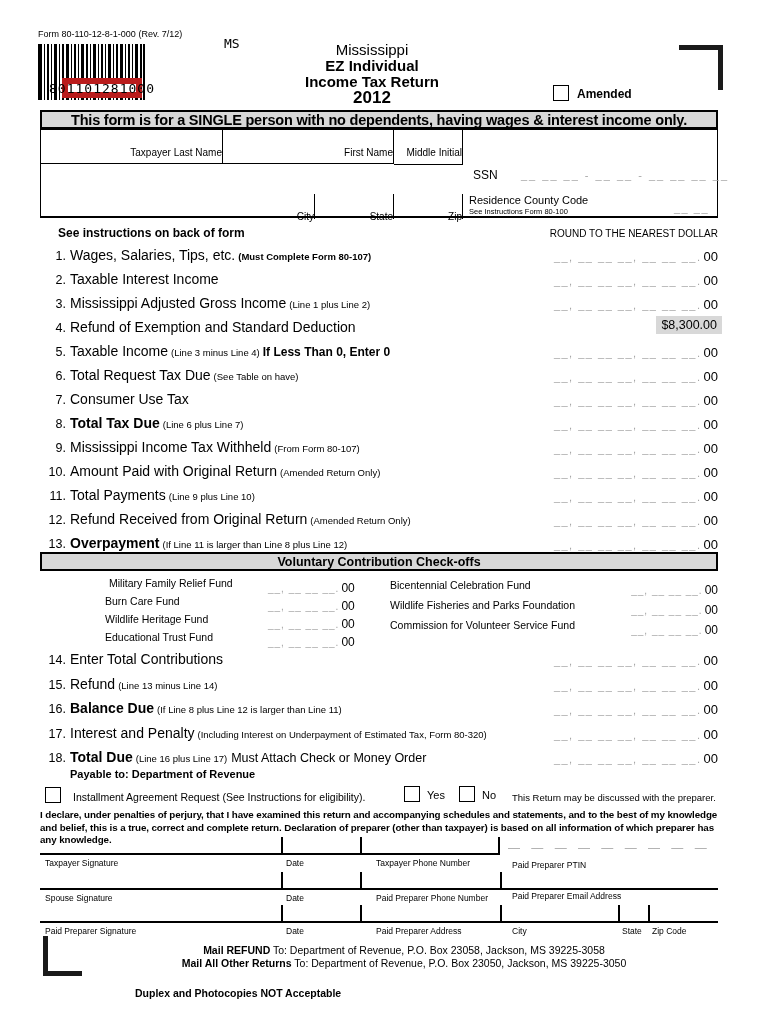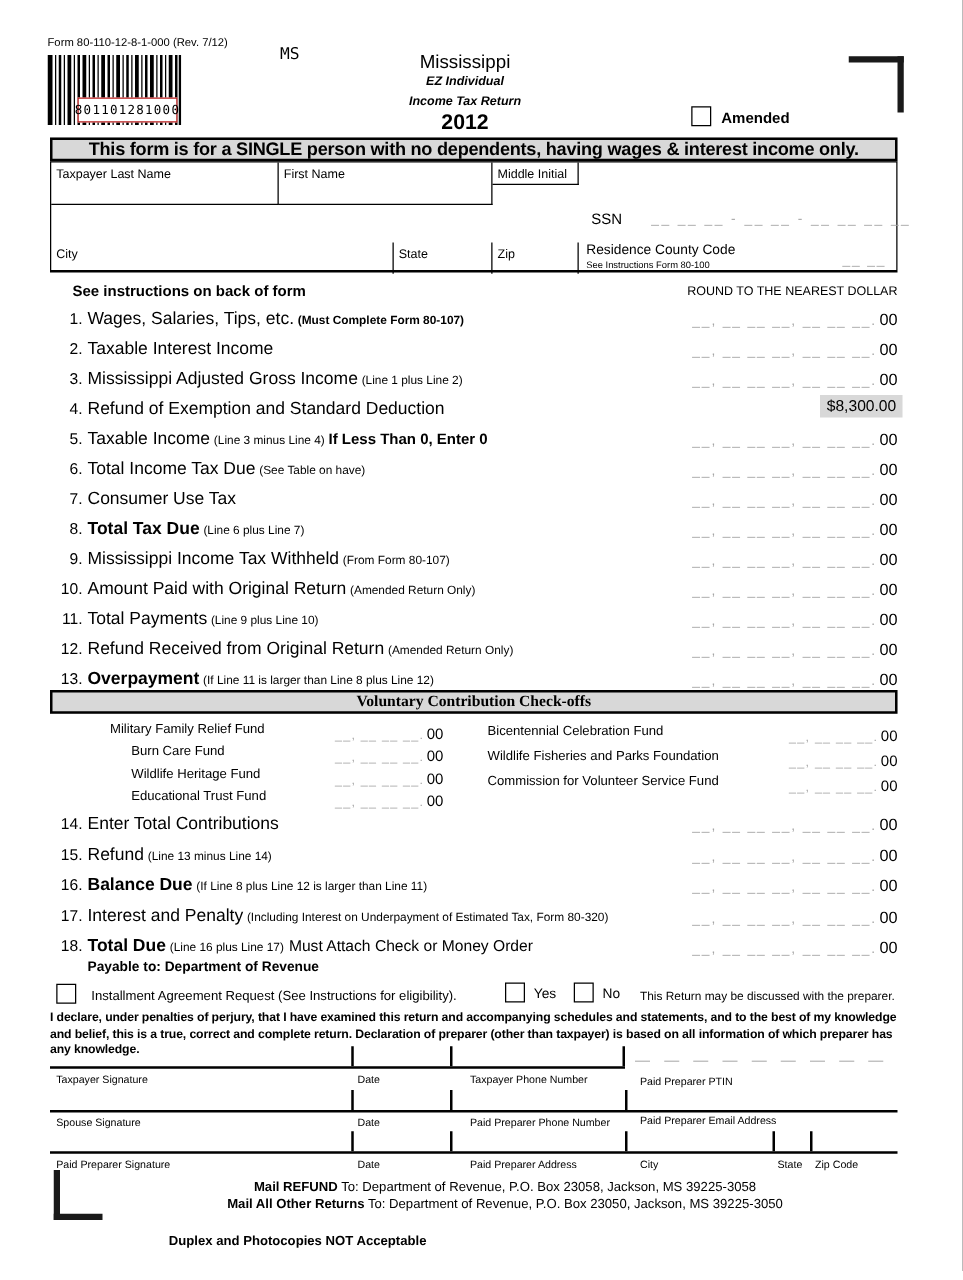--- a/index.html
+++ b/index.html
@@ -10,39 +10,39 @@
     margin:0 auto;
   }
   .abs { position:absolute; }
   .b { font-weight:bold; }
   .mono { font-family:"DejaVu Sans Mono", monospace; }
 
   
   .form-number { font-size:9px; }
   .barcode-wrap { width:107px; height:56px; }
   .digitbox { position:absolute; left:24px; top:34px; width:80px; height:20px; background:#fff;
-              border:1px solid #b91c1c; display:flex; align-items:center; justify-content:center;
-              font-size:10px; letter-spacing:1px; }
+              border:6px solid #b91c1c; display:flex; align-items:center; justify-content:center;
+              font-size:13px; letter-spacing:1px; }
   .title-block { width:220px; text-align:center; line-height:16px; }
   .title-1 { font-size:15px; }
-  .title-2, .title-3 { font-size:10px; font-weight:bold;font-style:italic; }
+  .title-2, .title-3 { font-size:15px; font-weight:bold; }
   .title-year { font-size:17px; font-weight:bold; }
   .checkbox { border:1.5px solid #000; background:#fff; width:16px; height:16px; }
   .corner { background:#1a1a1a; }
 
   
   .graybar { background:#d8d8d8; border:2px solid #000; text-align:center;
              display:flex; align-items:center; justify-content:center; }
   .banner-text { font-size:14.5px; font-weight:bold; letter-spacing:-0.2px; }
   .vc-text { font-size:12.5px; font-weight:bold; }
 
   
   .tgrid { border:1.5px solid #000; border-bottom:2.5px solid #000; }
   .cell { position:absolute; border-right:1.5px solid #000; border-bottom:1.5px solid #000; }
-  .cell-label { font-size:10px; padding:4px 0 0 4px; }
+  .cell-label { font-size:10px; padding:17px 0 0 4px;text-align:right; }
   .small-note { font-size:7.5px; }
   .blanks { color:#a6a6a6; font-size:11px; letter-spacing:1.5px; white-space:nowrap; }
   .cents { color:#000; font-size:13px; margin-left:2px; }
 
   
   .insr-left { font-size:12px; font-weight:bold; }
   .insr-right { font-size:10px; font-weight:normal; }
 
   
   .lines { position:absolute; }
@@ -135,21 +135,21 @@
     <span class="banner-text">This form is for a SINGLE person with no dependents, having wages &amp; interest income only.</span>
   </div>
 
   <div class="abs tgrid" style="left:40px; top:129px; width:678px; height:89px;">
     <div class="cell" style="left:0; top:0; width:182px; height:34px;">
       <div class="cell-label">Taxpayer Last Name</div>
     </div>
     <div class="cell" style="left:182px; top:0; width:171px; height:34px;">
       <div class="cell-label">First Name</div>
     </div>
-    <div class="cell" style="left:353px; top:0; width:69px; height:18px;">
+    <div class="cell" style="left:353px; top:0; width:69px; height:35px;">
       <div class="cell-label">Middle Initial</div>
     </div>
     <div class="cell" style="left:0; top:64px; width:274px; height:25px; border-bottom:none;">
       <div class="cell-label">City</div>
     </div>
     <div class="cell" style="left:274px; top:64px; width:79px; height:25px; border-bottom:none;">
       <div class="cell-label">State</div>
     </div>
     <div class="cell" style="left:353px; top:64px; width:69px; height:25px; border-bottom:none;">
       <div class="cell-label">Zip</div>
@@ -188,21 +188,21 @@
       <span class="num">4.</span><span class="lbl">Refund of Exemption and Standard Deduction</span>
       <span class="highlight">$8,300.00</span>
     </div>
 
     <div class="line" style="top:96px;">
       <span class="num">5.</span><span class="lbl">Taxable Income</span><span class="note">(Line 3 minus Line 4)</span><span class="sfx">If Less Than 0, Enter 0</span>
       <span class="amt"><span class="blanks">__, __ __ __, __ __ __.</span><span class="cents">00</span></span>
     </div>
 
     <div class="line" style="top:120px;">
-      <span class="num">6.</span><span class="lbl">Total Income Tax Due</span><span class="note">(See Table on have)</span>
+      <span class="num">6.</span><span class="lbl">Total Request Tax Due</span><span class="note">(See Table on have)</span>
       <span class="amt"><span class="blanks">__, __ __ __, __ __ __.</span><span class="cents">00</span></span>
     </div>
 
     <div class="line" style="top:144px;">
       <span class="num">7.</span><span class="lbl">Consumer Use Tax</span>
       <span class="amt"><span class="blanks">__, __ __ __, __ __ __.</span><span class="cents">00</span></span>
     </div>
 
     <div class="line" style="top:168px;">
       <span class="num">8.</span><span class="lbl b">Total Tax Due</span><span class="note">(Line 6 plus Line 7)</span>
@@ -228,27 +228,27 @@
       <span class="num">12.</span><span class="lbl">Refund Received from Original Return</span><span class="note">(Amended Return Only)</span>
       <span class="amt"><span class="blanks">__, __ __ __, __ __ __.</span><span class="cents">00</span></span>
     </div>
 
     <div class="line" style="top:288px;">
       <span class="num">13.</span><span class="lbl b">Overpayment</span><span class="note">(If Line 11 is larger than Line 8 plus Line 12)</span>
       <span class="amt"><span class="blanks">__, __ __ __, __ __ __.</span><span class="cents">00</span></span>
     </div>
   </div>
 
-  <div class="abs graybar" style="left:40px; top:552px; width:678px; height:19px;font-family:Liberation Serif, serif;">
+  <div class="abs graybar" style="left:40px; top:552px; width:678px; height:19px;">
     <span class="vc-text">Voluntary Contribution Check-offs</span>
   </div>
 
   <div class="abs" style="left:40px; top:575px; width:678px; height:72px;">
 
-    <div class="abs fund-label" style="left:48px; top:2px;">Military Family Relief Fund</div>
+    <div class="abs fund-label" style="left:69px; top:2px;">Military Family Relief Fund</div>
     <div class="abs" style="left:228px; top:3px;"><span class="fund-blanks">__, __ __ __.</span><span class="fund-cents">00</span></div>
     <div class="abs fund-label" style="left:65px; top:20px;">Burn Care Fund</div>
     <div class="abs" style="left:228px; top:21px;"><span class="fund-blanks">__, __ __ __.</span><span class="fund-cents">00</span></div>
     <div class="abs fund-label" style="left:65px; top:38px;">Wildlife Heritage Fund</div>
     <div class="abs" style="left:228px; top:39px;"><span class="fund-blanks">__, __ __ __.</span><span class="fund-cents">00</span></div>
     <div class="abs fund-label" style="left:65px; top:56px;">Educational Trust Fund</div>
     <div class="abs" style="left:228px; top:57px;"><span class="fund-blanks">__, __ __ __.</span><span class="fund-cents">00</span></div>
 
     <div class="abs fund-label" style="left:350px; top:4px;">Bicentennial Celebration Fund</div>
     <div class="abs" style="right:0; top:5px;"><span class="fund-blanks">__, __ __ __.</span><span class="fund-cents">00</span></div>

